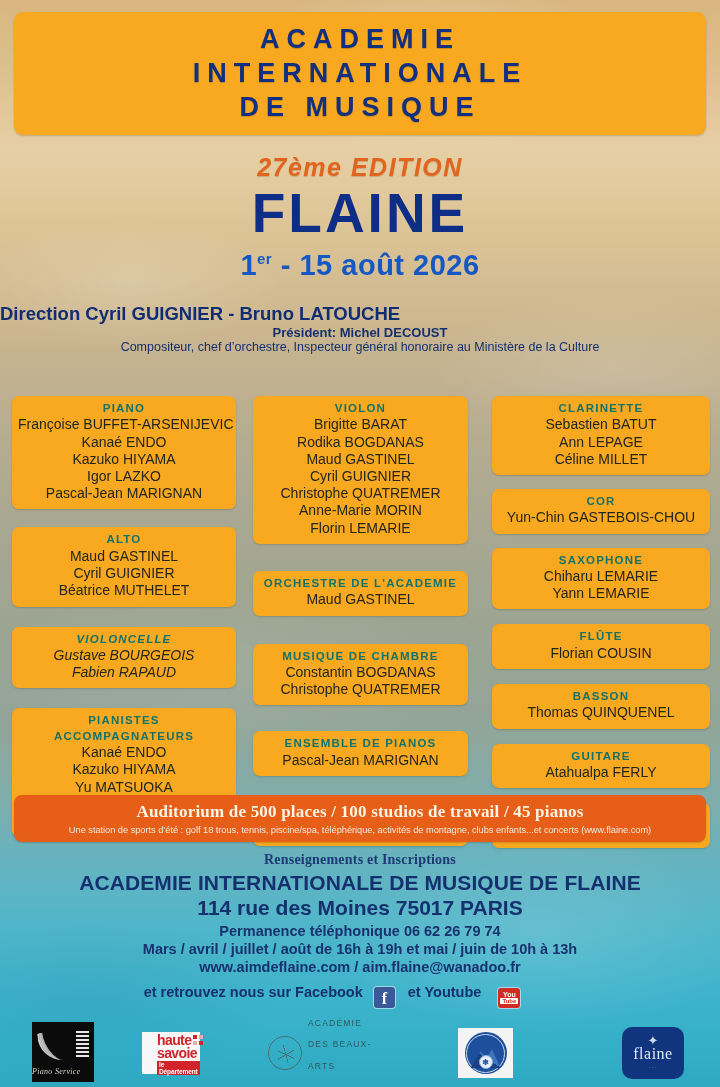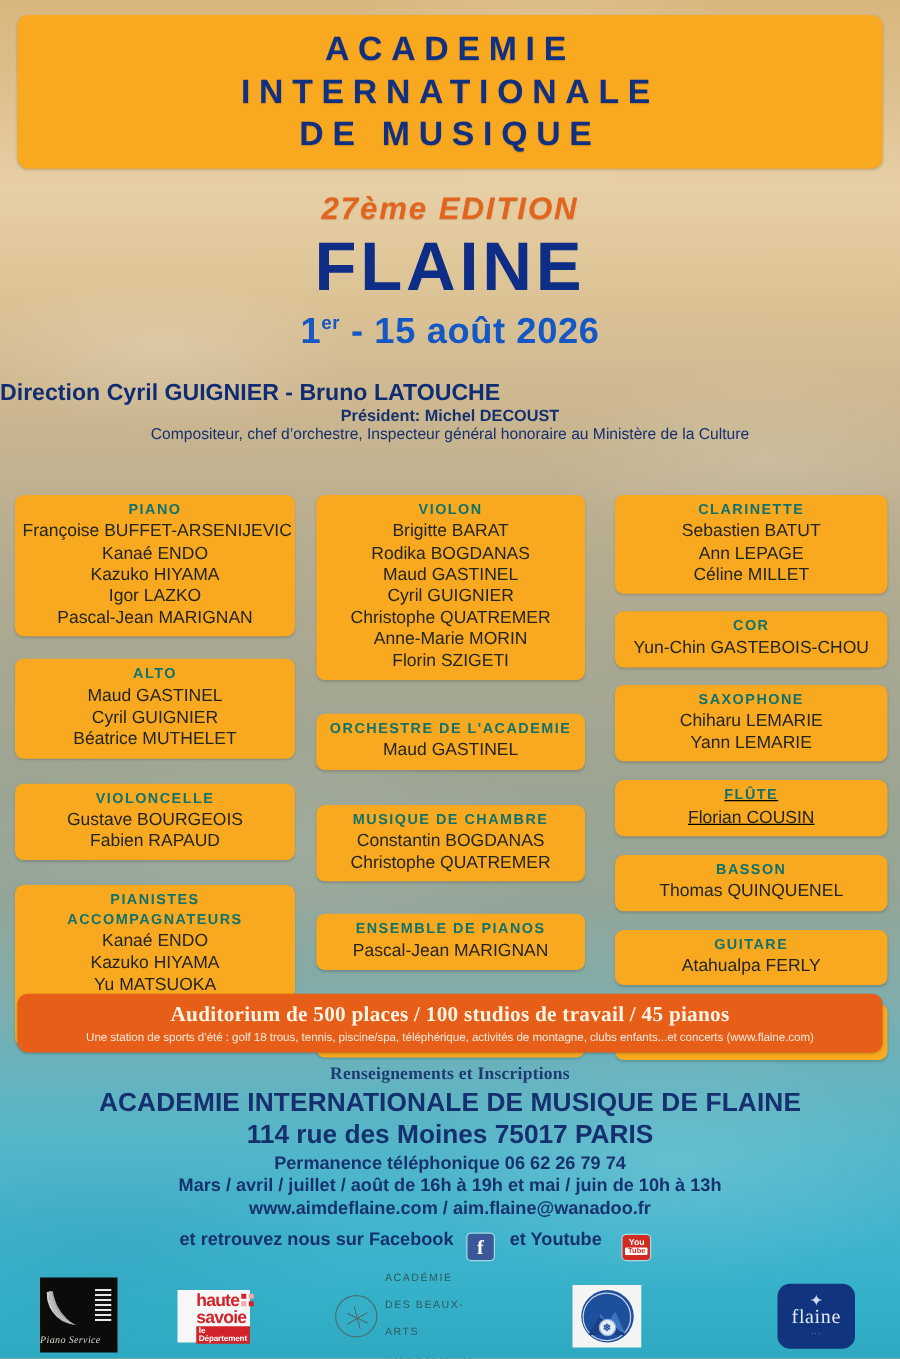--- a/index.html
+++ b/index.html
@@ -163,29 +163,29 @@
   .card-name {
     font-size: 14px;
     color: #23251f;
     line-height: 1.23;
     white-space: nowrap;
   }
 
   
   #col-left  .card:nth-child(1) { margin-bottom: 18px; }
   #col-left  .card:nth-child(2) { margin-bottom: 20px; }
-  #col-left  .card:nth-child(3) { margin-bottom: 20px; }
+  #col-left  .card:nth-child(3) { margin-bottom: 20px; font-style: italic; }
   #col-mid   .card:nth-child(1) { margin-bottom: 27px; }
   #col-mid   .card:nth-child(2) { margin-bottom: 28px; }
   #col-mid   .card:nth-child(3) { margin-bottom: 26px; }
   #col-mid   .card:nth-child(4) { margin-bottom: 25px; }
   #col-right .card:nth-child(1) { margin-bottom: 14px; }
   #col-right .card:nth-child(2) { margin-bottom: 14px; }
   #col-right .card:nth-child(3) { margin-bottom: 15px; }
-  #col-right .card:nth-child(4) { margin-bottom: 15px; text-decoration: underline; }
+  #col-right .card:nth-child(4) { margin-bottom: 15px; }
   #col-right .card:nth-child(5) { margin-bottom: 15px; }
   #col-right .card:nth-child(6) { margin-bottom: 15px; }
 
   
   #banner {
     position: absolute;
     left: 14px; top: 795px;
     width: 692px; height: 47px;
     background: #e65e18;
     border-radius: 8px;
@@ -455,21 +455,21 @@
       </div>
     <div class="col" id="col-mid">
         <div class="card">
           <div class="card-title">VIOLON</div>
           <div class="card-name">Brigitte BARAT</div>
           <div class="card-name">Rodika BOGDANAS</div>
           <div class="card-name">Maud GASTINEL</div>
           <div class="card-name">Cyril GUIGNIER</div>
           <div class="card-name">Christophe QUATREMER</div>
           <div class="card-name">Anne-Marie MORIN</div>
-          <div class="card-name">Florin SZIGETI</div>
+          <div class="card-name">Florin LEMARIE</div>
         </div>
         <div class="card">
           <div class="card-title">ORCHESTRE DE L'ACADEMIE</div>
           <div class="card-name">Maud GASTINEL</div>
         </div>
         <div class="card">
           <div class="card-title">MUSIQUE DE CHAMBRE</div>
           <div class="card-name">Constantin BOGDANAS</div>
           <div class="card-name">Christophe QUATREMER</div>
         </div>

